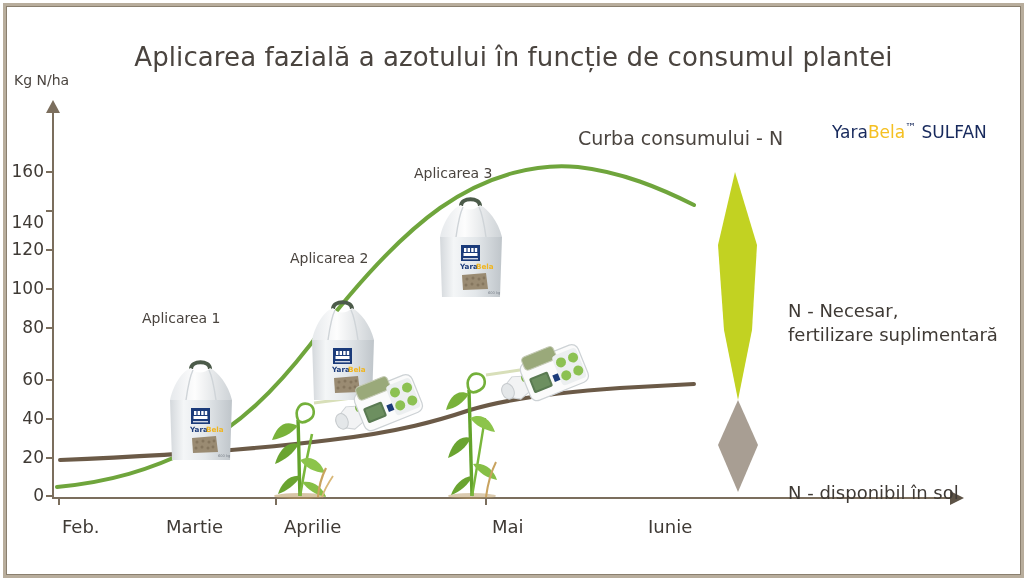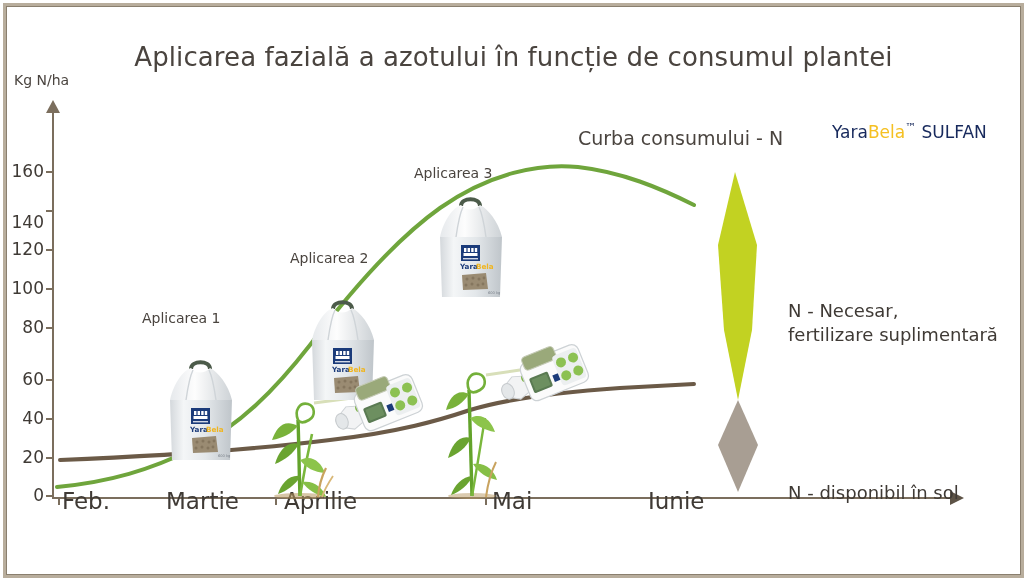--- a/index.html
+++ b/index.html
@@ -72,22 +72,22 @@
     text-align:right;
     width:44px;
     font-size:17px;
     color:#3f3a35;
     font-family:"DejaVu Sans","Liberation Sans",sans-serif;
   }
   .ytick-mark{
     position:absolute;left:46px;width:7px;height:2px;background:#7b6e5d;
   }
   .xtick{
-    position:absolute;top:488px;
-    font-size:23px;color:#3f3a35;
+    position:absolute;top:516px;
+    font-size:18px;color:#3f3a35;
     white-space:nowrap;
   }
   .xtick-mark{
     position:absolute;top:497px;width:2px;height:8px;background:#7b6e5d;
   }
 
   
   .plot-svg{
     position:absolute;left:0;top:0;width:1027px;height:581px;
     pointer-events:none;

